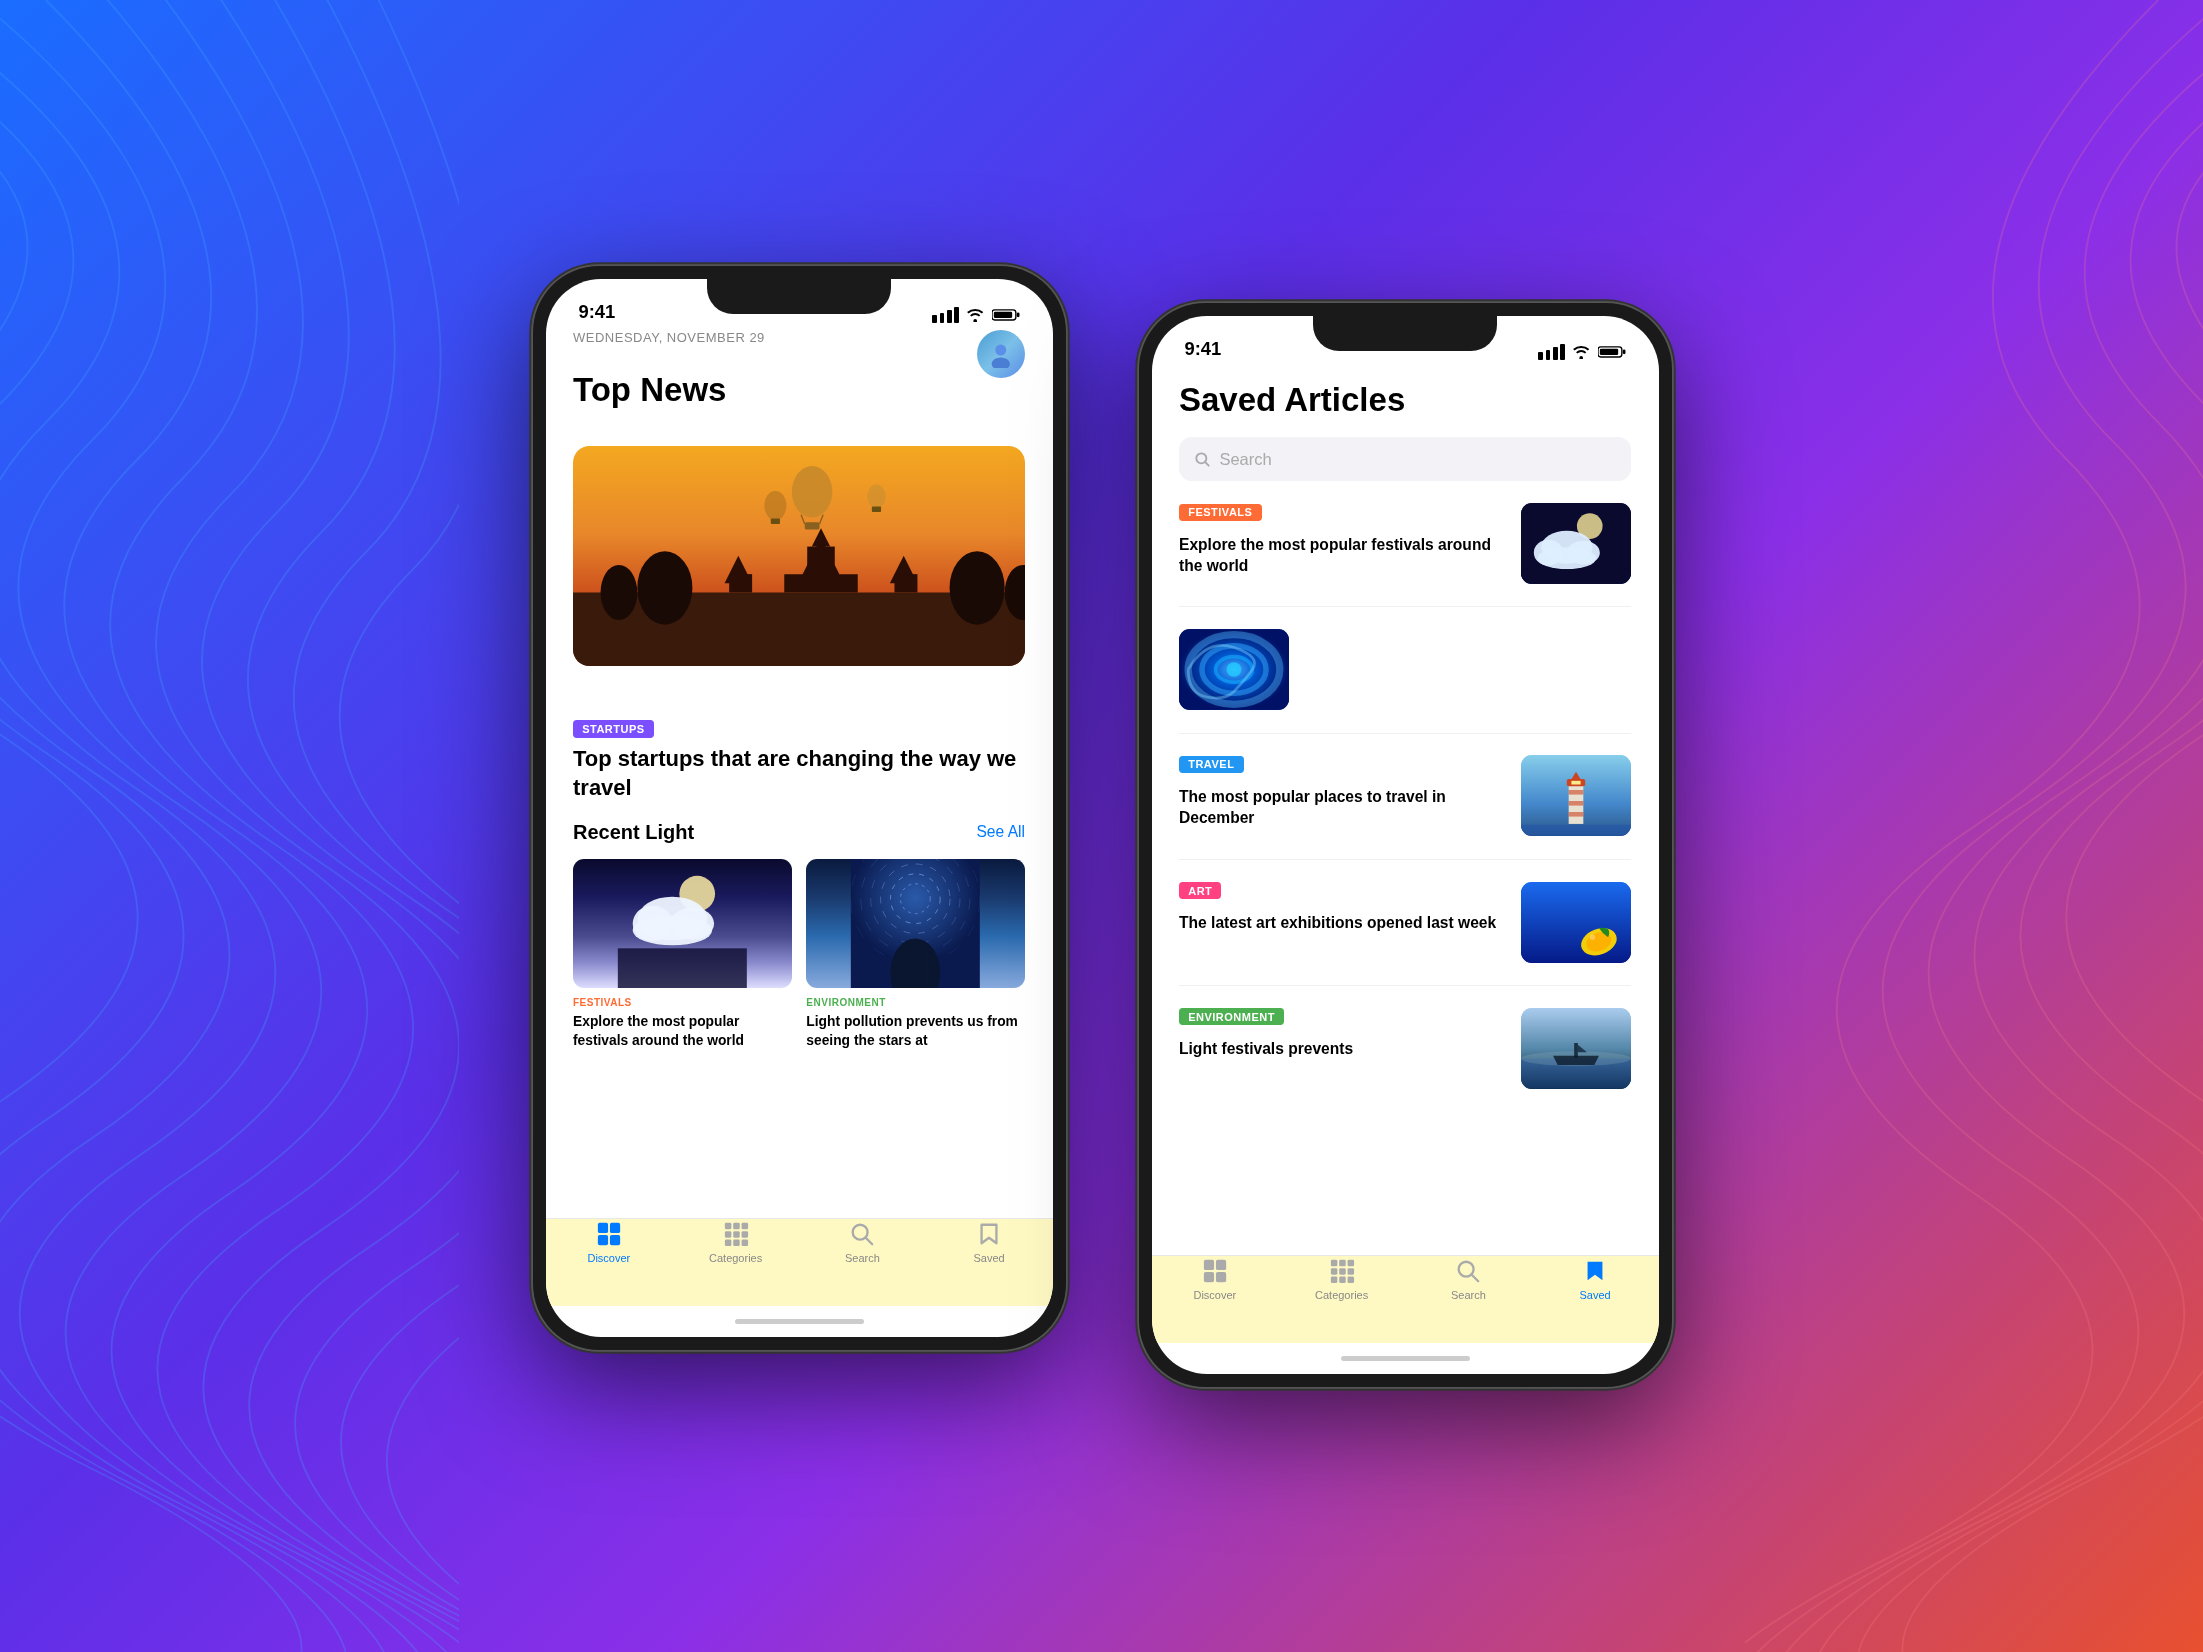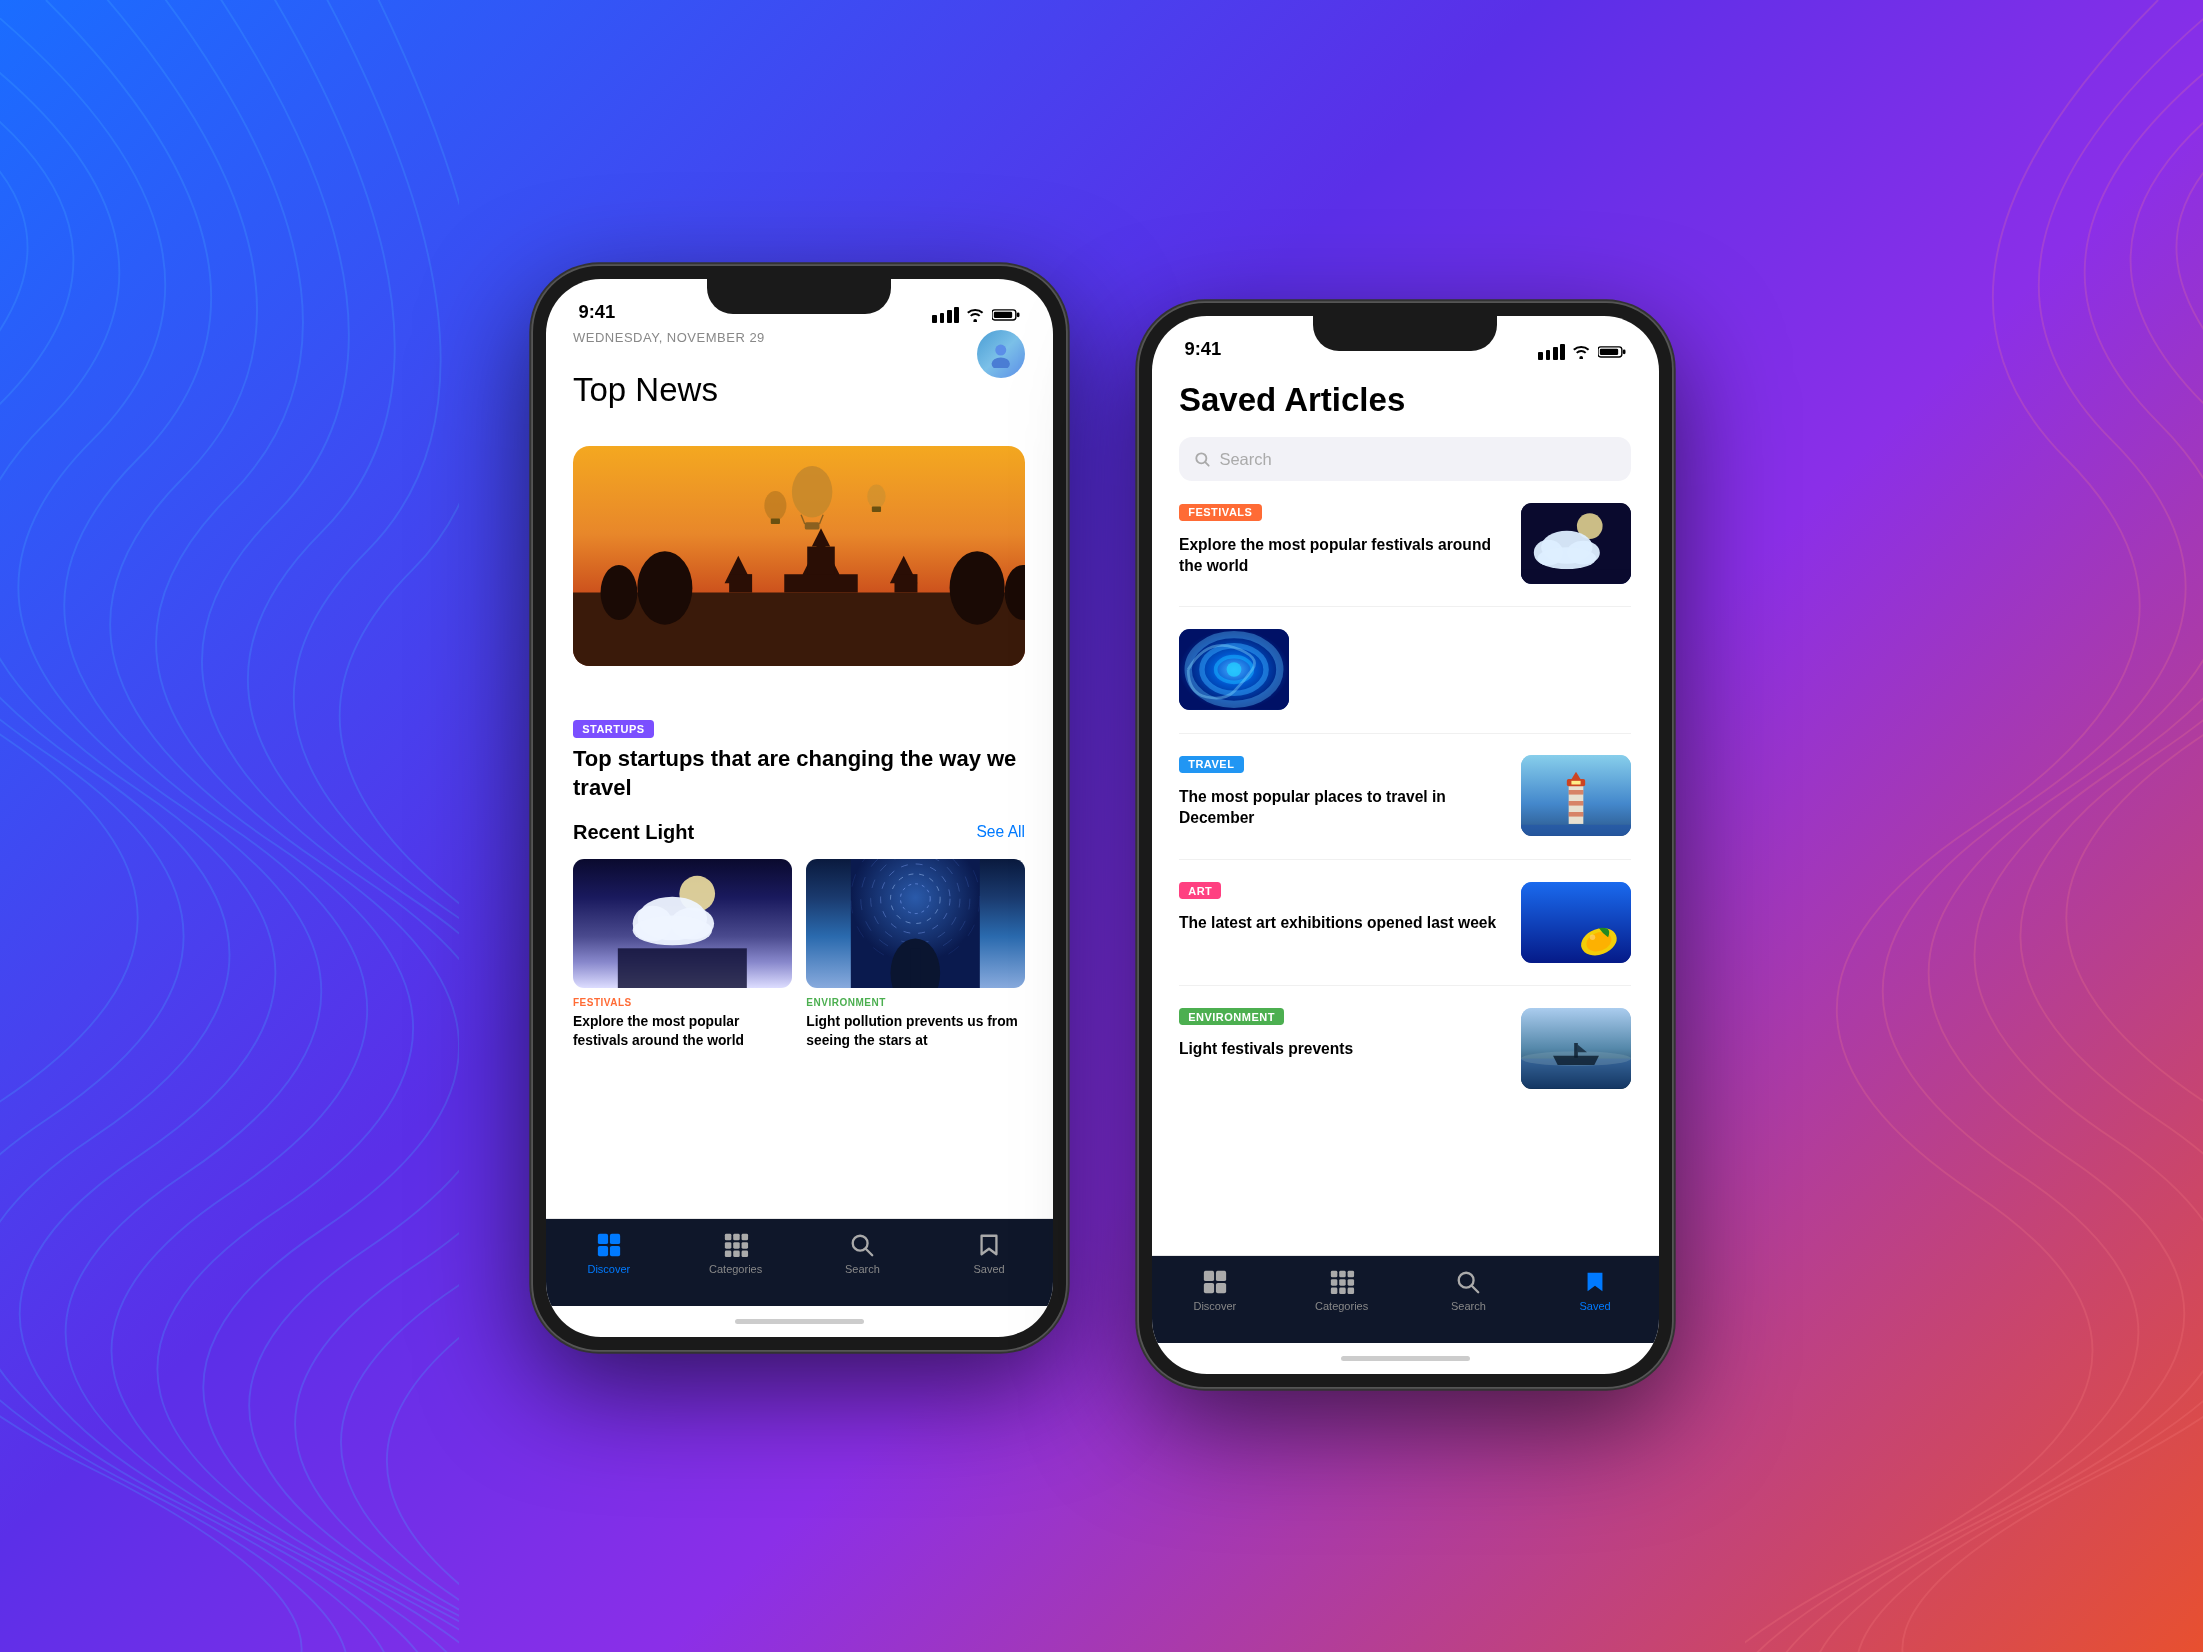--- a/index.html
+++ b/index.html
@@ -126,21 +126,21 @@
       font-size: 13px;
       font-weight: 500;
       color: #888;
       text-transform: uppercase;
       letter-spacing: 0.5px;
       margin-bottom: 3.7px;
     }
 
     .page-title {
       font-size: 33px;
-      font-weight: 400;
+      font-weight: 700;
       color: #000;
       margin-bottom: 18.4px;
       margin-top: 26px;
     }
 
     .avatar-btn {
       width: 48px;
       height: 48px;
       border-radius: 50%;
       overflow: hidden;
@@ -261,26 +261,25 @@
     .news-card-title {
       font-size: 13.8px;
       font-weight: 600;
       color: #000;
       line-height: 1.35;
     }
 
     
     .tab-bar {
       height: 88px;
-      background: #0f172a;
+      background: #fef9c3;
       border-top: 0.9px solid #e8e8e8;
       display: flex;
       align-items: flex-start;
       justify-content: space-around;
-      padding-top: 11px;
       flex-shrink: 0;
     }
 
     .tab-item {
       display: flex;
       flex-direction: column;
       align-items: center;
       gap: 3.7px;
       cursor: pointer;
       width: 73px;

